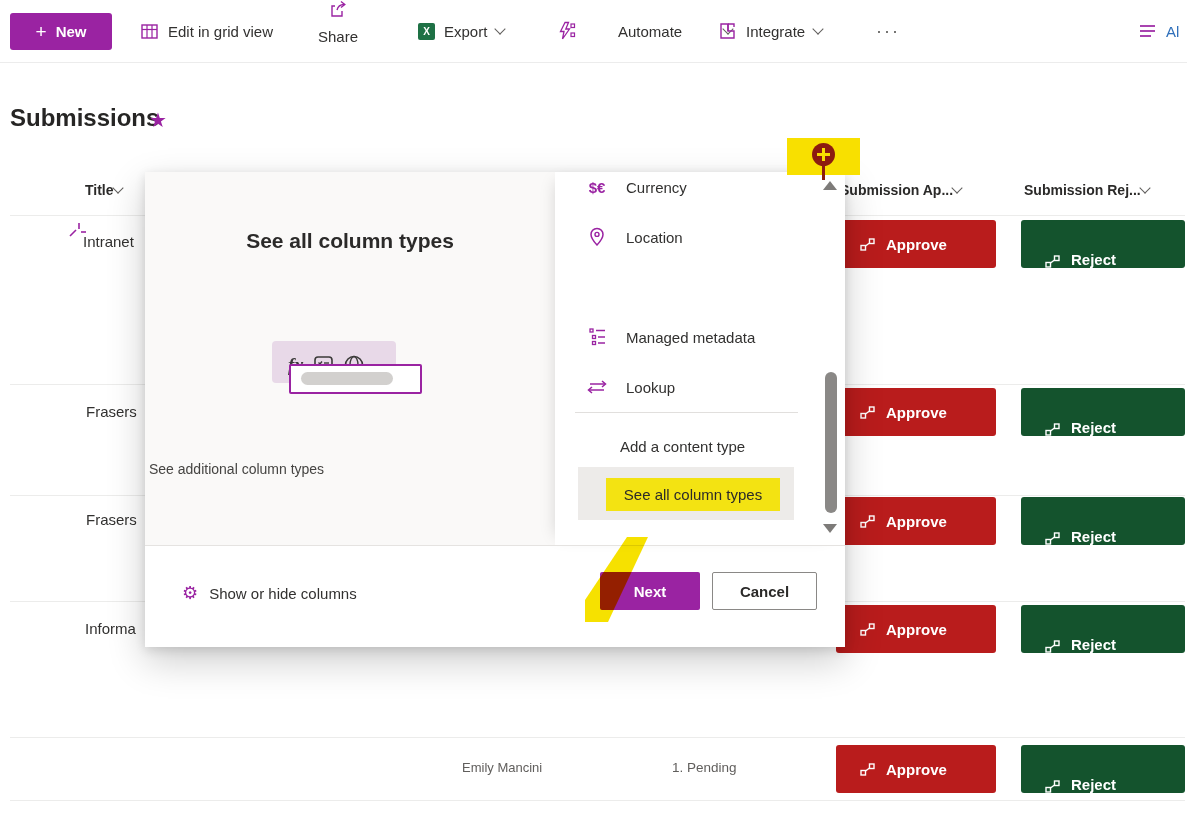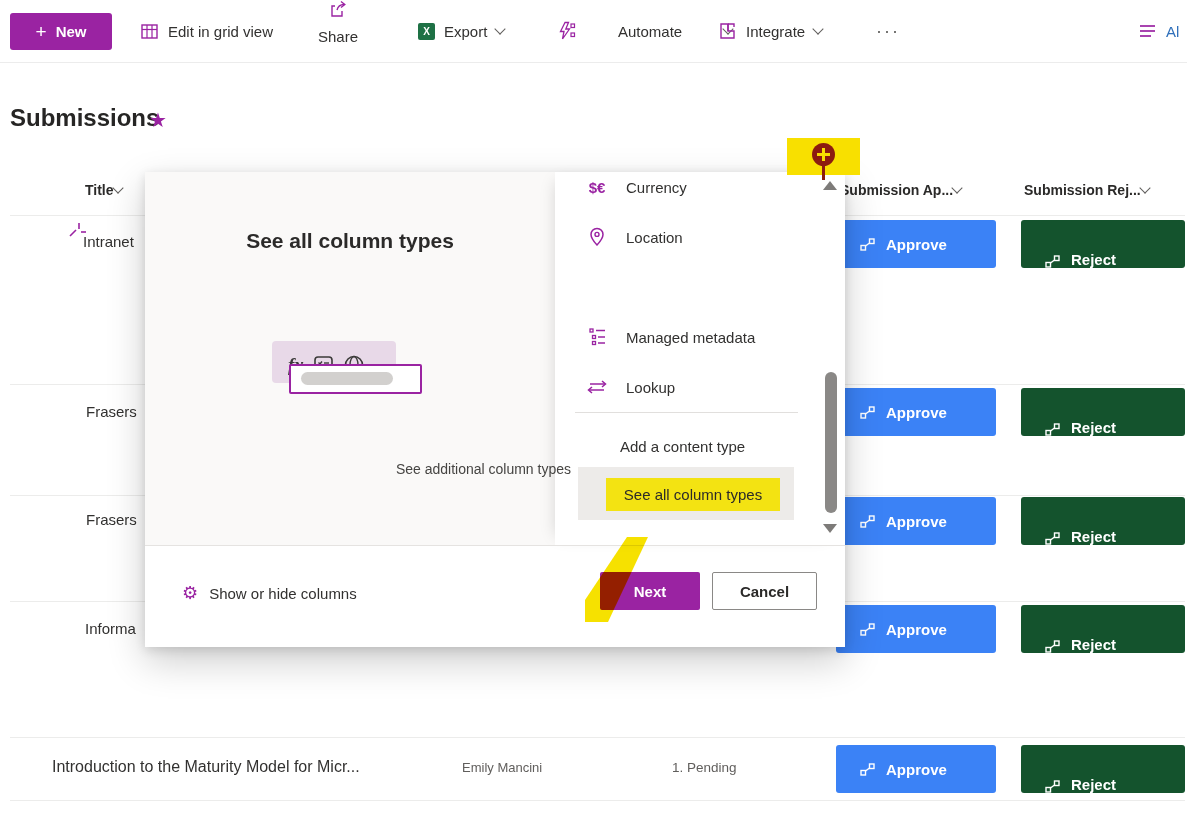--- a/index.html
+++ b/index.html
@@ -19,41 +19,41 @@
   
   .page-title{position:absolute;left:10px;top:104px;font-size:24px;font-weight:700;color:#262524;}
   .fav-star{position:absolute;left:149px;top:108px;font-size:20px;color:#9a23a2;}
 
   
   .hdr{position:absolute;top:182px;display:flex;align-items:center;font-size:14px;font-weight:700;color:#2b2a29;cursor:pointer;}
   .row-line{position:absolute;left:10px;width:1175px;height:1px;background:#ececeb;}
   .row-title{position:absolute;font-size:15px;color:#323130;cursor:pointer;white-space:nowrap;}
   .row-sub{position:absolute;font-size:13px;color:#605e5c;white-space:nowrap;}
   .act-btn{position:absolute;width:160px;height:48px;border-radius:3px;display:flex;align-items:center;padding-left:24px;gap:11px;color:#fff;font-size:15px;font-weight:700;box-sizing:border-box;cursor:pointer;}
-  .approve{background:#3b82f6;}
+  .approve{background:#b91c1c;}
   .reject{background:#14532d;width:164px;align-items:flex-end;}
 
   
   .hl-addcol{position:absolute;left:787px;top:138px;width:73px;height:37px;background:#f8e000;z-index:30;cursor:pointer;}
   .pin-circle{position:absolute;left:25px;top:5px;width:23px;height:23px;border-radius:50%;background:#8c1c10;}
   .pin-stem{position:absolute;left:35px;top:26px;width:3px;height:16px;background:#8c1c10;}
   .pin-plus-h{position:absolute;left:30px;top:15px;width:13px;height:3px;background:#f8e000;}
   .pin-plus-v{position:absolute;left:35px;top:10px;width:3px;height:13px;background:#f8e000;}
   .hl-arrow{position:absolute;left:580px;top:535px;width:75px;height:90px;mix-blend-mode:multiply;z-index:40;pointer-events:none;}
 
   
   .dialog{position:absolute;left:145px;top:172px;width:700px;height:475px;background:#fff;box-shadow:0 14px 36px rgba(0,0,0,.20),0 3px 10px rgba(0,0,0,.12);z-index:10;}
   .preview-panel{position:absolute;left:145px;top:172px;width:410px;height:373px;background:#faf9f8;z-index:11;}
   .preview-title{position:absolute;left:145px;top:229px;width:410px;text-align:center;font-size:21px;font-weight:700;color:#2b2a29;z-index:12;}
   .illus-pink{position:absolute;left:272px;top:341px;width:124px;height:42px;background:#e8d9e8;border-radius:4px;z-index:12;}
   .illus-icons{position:absolute;left:288px;top:314px;display:flex;align-items:center;gap:9px;color:#3b3a39;z-index:13;margin-top:40px;}
   .fx{font-size:19px;font-style:italic;font-weight:600;font-family:"Liberation Serif","DejaVu Serif",serif;}
   .illus-input{position:absolute;left:289px;top:364px;width:133px;height:30px;background:#fff;border:2px solid #9a23a2;border-radius:2px;box-sizing:border-box;z-index:14;}
   .illus-pill{position:absolute;left:10px;top:6px;width:92px;height:13px;border-radius:7px;background:#d2d0ce;}
-  .preview-caption{position:absolute;left:161px;top:461px;width:410px;text-align:right;font-size:14px;color:#454442;z-index:12;}
+  .preview-caption{position:absolute;left:149px;top:461px;width:410px;text-align:left;font-size:14px;color:#454442;z-index:12;}
 
   .menu-panel{position:absolute;left:555px;top:172px;width:290px;height:373px;background:#fff;box-shadow:-8px 0 16px -10px rgba(0,0,0,.18);z-index:11;}
   .menu-item{position:absolute;left:583px;width:225px;height:50px;display:flex;align-items:center;gap:15px;font-size:15px;color:#323130;cursor:pointer;z-index:12;}
   .mi-icon{width:28px;display:flex;justify-content:center;color:#9a23a2;font-size:15px;font-weight:600;}
   .menu-sep{position:absolute;left:575px;top:412px;width:223px;height:1px;background:#e1dfdd;z-index:12;}
   .add-ct{position:absolute;left:620px;top:438px;font-size:15px;color:#323130;cursor:pointer;z-index:12;}
   .see-all-hover{position:absolute;left:578px;top:467px;width:216px;height:53px;background:#edebe9;z-index:12;cursor:pointer;}
   .see-all-hl{position:absolute;left:28px;top:11px;width:174px;height:33px;background:#f3e312;display:flex;align-items:center;justify-content:center;font-size:15px;color:#2b2a29;}
 
   
@@ -166,21 +166,20 @@
   <svg class="sparkle" width="24" height="24" viewBox="0 0 24 24">
     <line x1="4" y1="16" x2="10" y2="10" stroke="#9a23a2" stroke-width="1.6"></line>
     <line x1="13" y1="3" x2="13" y2="9" stroke="#9a23a2" stroke-width="1.6"></line>
     <line x1="15" y1="12" x2="20" y2="12" stroke="#9a23a2" stroke-width="1.6"></line>
   </svg>
 
   <div class="row-title" style="left:83px;top:233px;">Intranet</div>
   <div class="row-title" style="left:86px;top:403px;">Frasers</div>
   <div class="row-title" style="left:86px;top:511px;">Frasers</div>
   <div class="row-title" style="left:85px;top:620px;">Informa</div>
-  <div class="row-title" style="left:52px;top:758px;font-size:16px;">Introduction to the Maturity Model for Micr...</div>
   <div class="row-sub" style="left:462px;top:760px;">Emily Mancini</div>
   <div class="row-sub" style="left:672px;top:760px;font-size:13.5px;">1. Pending</div>
 
   <div class="act-btn approve" style="left:836px;top:220px;">
     <svg width="15" height="13" viewBox="0 0 15 13">
         <rect x="1" y="7.5" width="4.5" height="4.5" fill="none" stroke="#fff" stroke-width="1.4"></rect>
         <rect x="9.5" y="1" width="4.5" height="4.5" fill="none" stroke="#fff" stroke-width="1.4"></rect>
         <line x1="5.5" y1="8" x2="9.5" y2="5" stroke="#fff" stroke-width="1.4"></line>
       </svg>
     <span>Approve</span>

